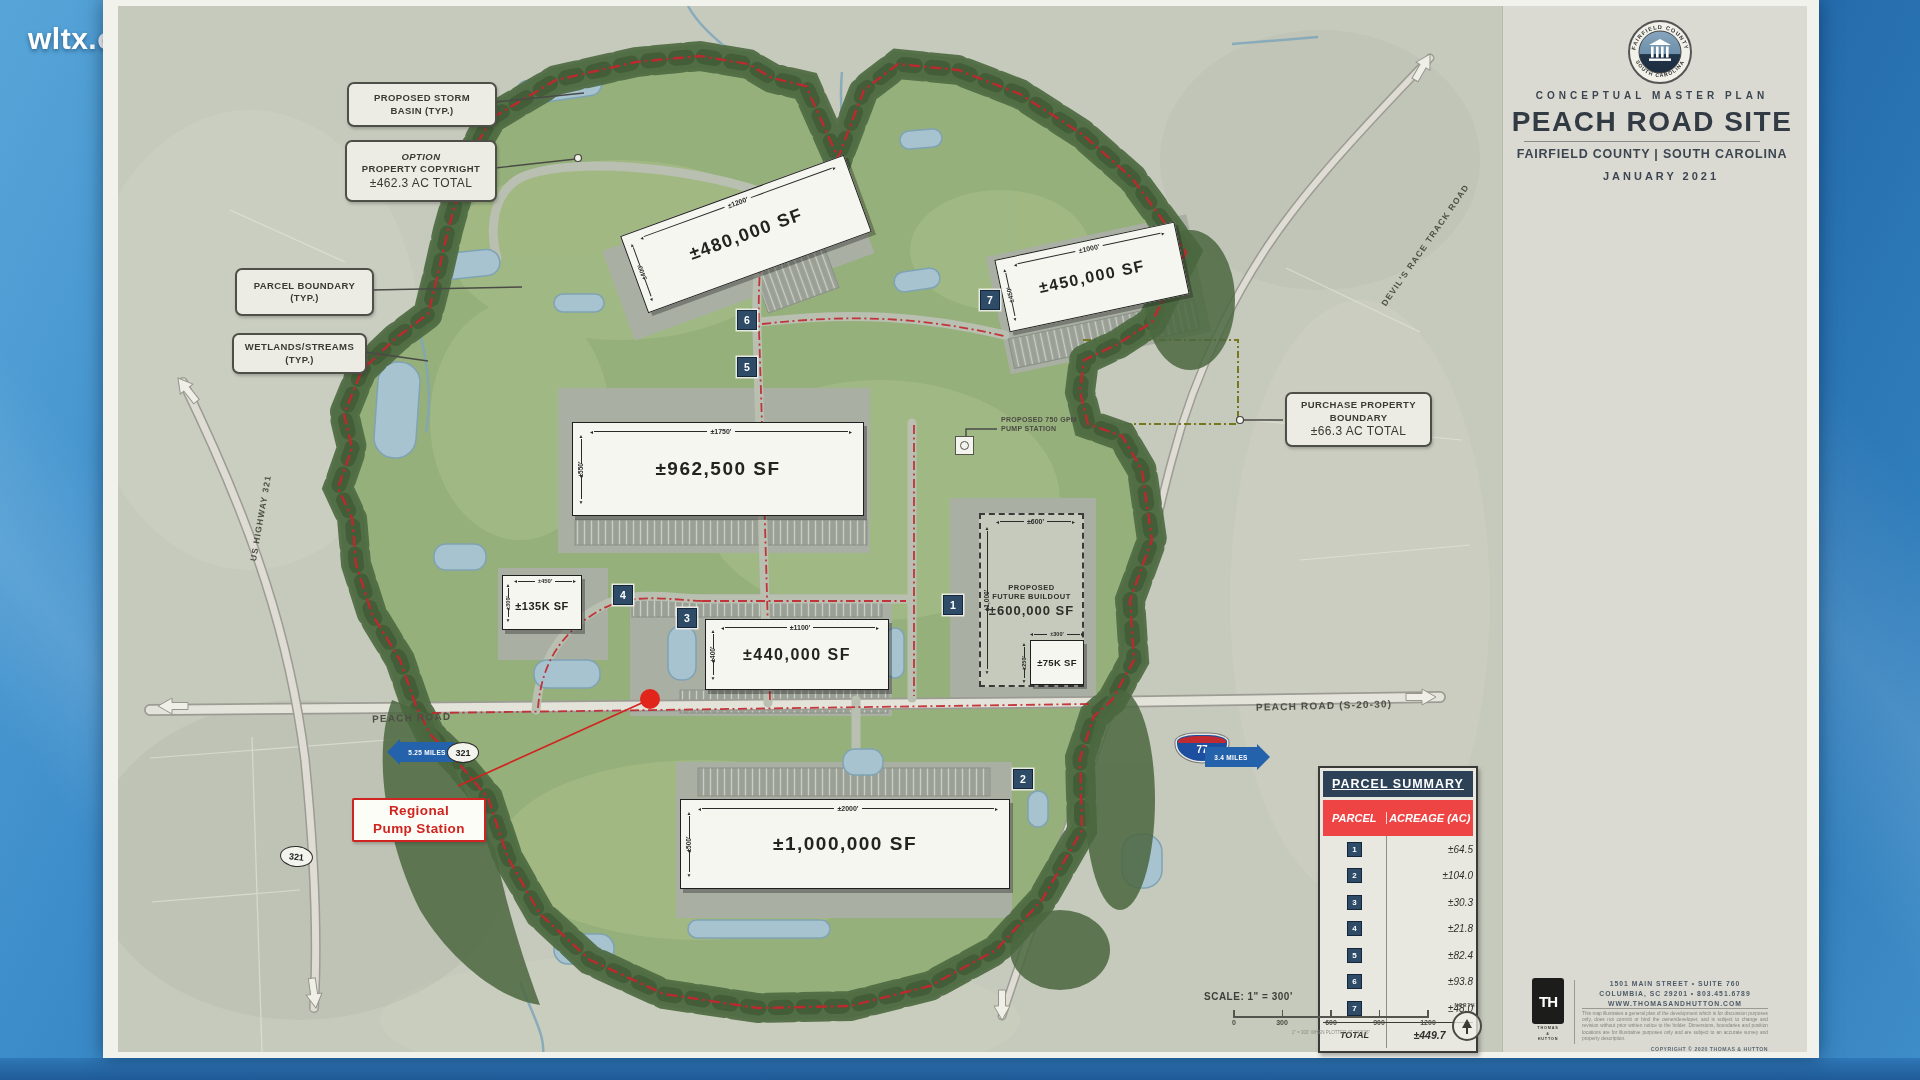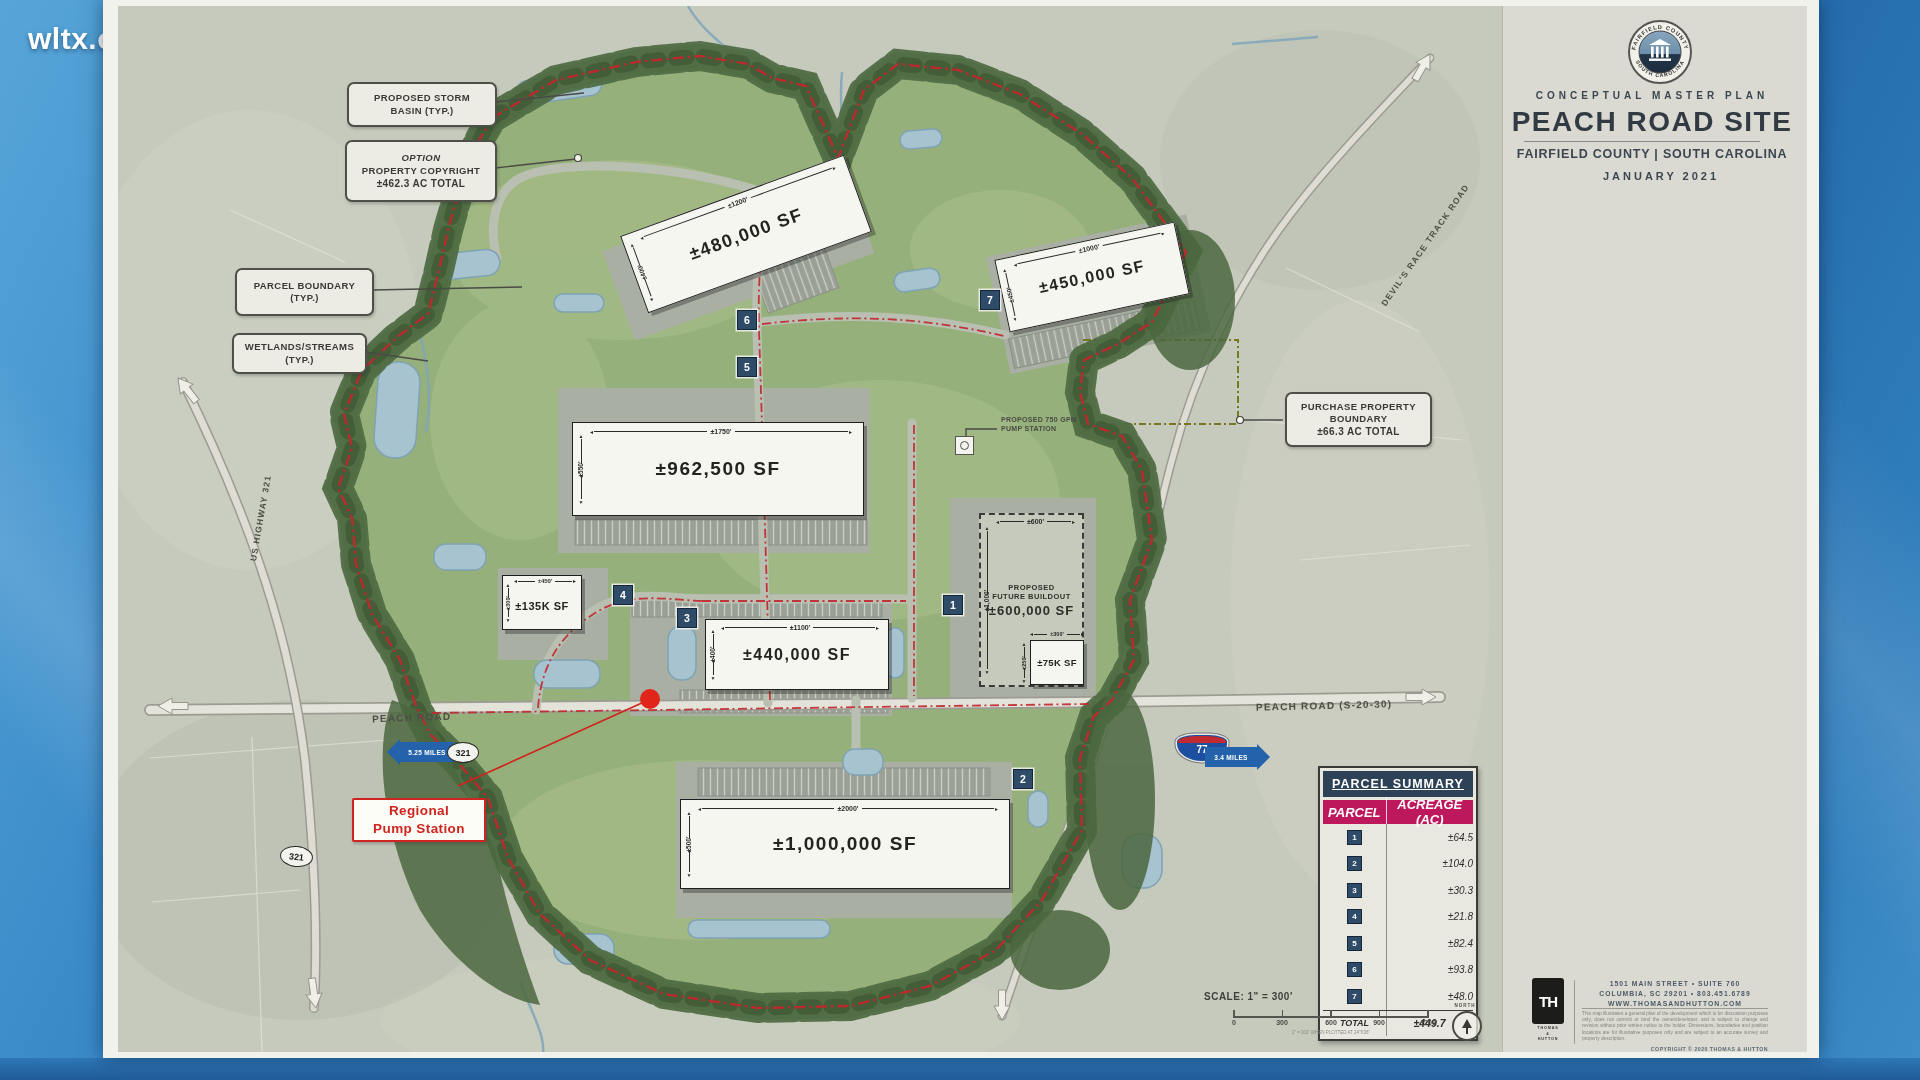--- a/index.html
+++ b/index.html
@@ -22,21 +22,21 @@
   .map-base{position:absolute;left:118px;top:6px;width:1384px;height:1046px;background:#c6cabc;}
   .panel{position:absolute;left:1502px;top:6px;width:304px;height:1046px;background:#dadad3;
     border-left:1px solid #b9b9b0;}
   svg.plan{position:absolute;left:0;top:0;width:1920px;height:1080px;pointer-events:none;}
   
   .callout{position:absolute;background:#ecece5;border:2px solid #4f4f49;border-radius:7px;
     color:#3a3a34;font-size:9.5px;font-weight:700;letter-spacing:.4px;line-height:1.3;
     display:flex;flex-direction:column;align-items:center;justify-content:center;text-align:center;
     box-shadow:1px 2px 3px rgba(40,40,40,.25);}
   .callout .it{font-style:italic;}
-  .callout .sm{font-size:10px;font-weight:700;}
+  .callout .sm{font-size:12px;font-weight:400;}
   .callout.red{border-color:#cf2420;color:#d0241f;background:#fdfdf8;font-size:13.5px;border-radius:2px;}
   
   .bld{position:absolute;background:#f6f6f1;border:1.5px solid #1f1f1f;
     box-shadow:3px 4px 0 rgba(30,30,30,.35);}
   .bld .sf{position:absolute;inset:0;display:flex;align-items:center;justify-content:center;
     font-weight:700;letter-spacing:1.5px;color:#23231f;white-space:nowrap;}
   .dim-h{position:absolute;display:flex;align-items:center;font-size:7px;font-weight:700;color:#2b2b2b;}
   .dim-h::before{content:"◄";font-size:5px;}
   .dim-h::after{content:"►";font-size:5px;}
   .dim-h .ln{flex:1;border-top:1px solid #2b2b2b;}
@@ -74,22 +74,22 @@
   .i77 .n{position:absolute;top:9px;left:0;right:0;text-align:center;font-size:10px;font-weight:700;color:#fff;}
   .pumpmark{position:absolute;left:955px;top:436px;width:17px;height:17px;background:#f4f4ee;
     border:1.5px solid #55554e;display:flex;align-items:center;justify-content:center;}
   .pumpmark i{width:7px;height:7px;border:1.5px solid #55554e;border-radius:50%;}
   .pumptext{position:absolute;color:#4a4a44;font-size:7px;font-weight:700;letter-spacing:.3px;white-space:nowrap;}
   
   .ptable{position:absolute;left:1318px;top:766px;width:150px;background:#e9e8e0;
     border:2px solid #3a3a36;box-shadow:2px 3px 4px rgba(40,40,40,.35);padding:3px;}
   .pt-title{background:#2d4257;color:#fff;font-size:12.5px;font-weight:800;letter-spacing:1px;
     text-align:center;height:26px;line-height:26px;text-decoration:underline;}
-  .pt-head{background:#be185d;color:#fff;display:flex;margin-top:3px;height:24px;align-items:center;
-    font-size:13px;font-weight:800;font-style:italic;}
+  .pt-head{background:#ef4444;color:#fff;display:flex;margin-top:3px;height:36px;align-items:center;
+    font-size:11px;font-weight:800;font-style:italic;}
   .pt-head span{text-align:center;}
   .pt-c1{width:42%;}
   .pt-c2{width:58%;border-left:1px solid rgba(255,255,255,.8);}
   .pt-body{position:relative;}
   .pt-body::after{content:"";position:absolute;left:42%;top:0;bottom:0;border-left:1px solid #8f8f86;}
   .pt-row{display:flex;align-items:center;height:26.5px;}
   .pt-row .bcell{width:42%;display:flex;justify-content:center;}
   .pt-row .bsq{width:13px;height:13px;background:#2e4b68;border:1px solid #14273a;color:#fff;
     font-size:8px;font-weight:700;display:flex;align-items:center;justify-content:center;}
   .pt-row .val{width:58%;text-align:right;font-style:italic;font-weight:400;font-size:10px;color:#2f2f2b;}

